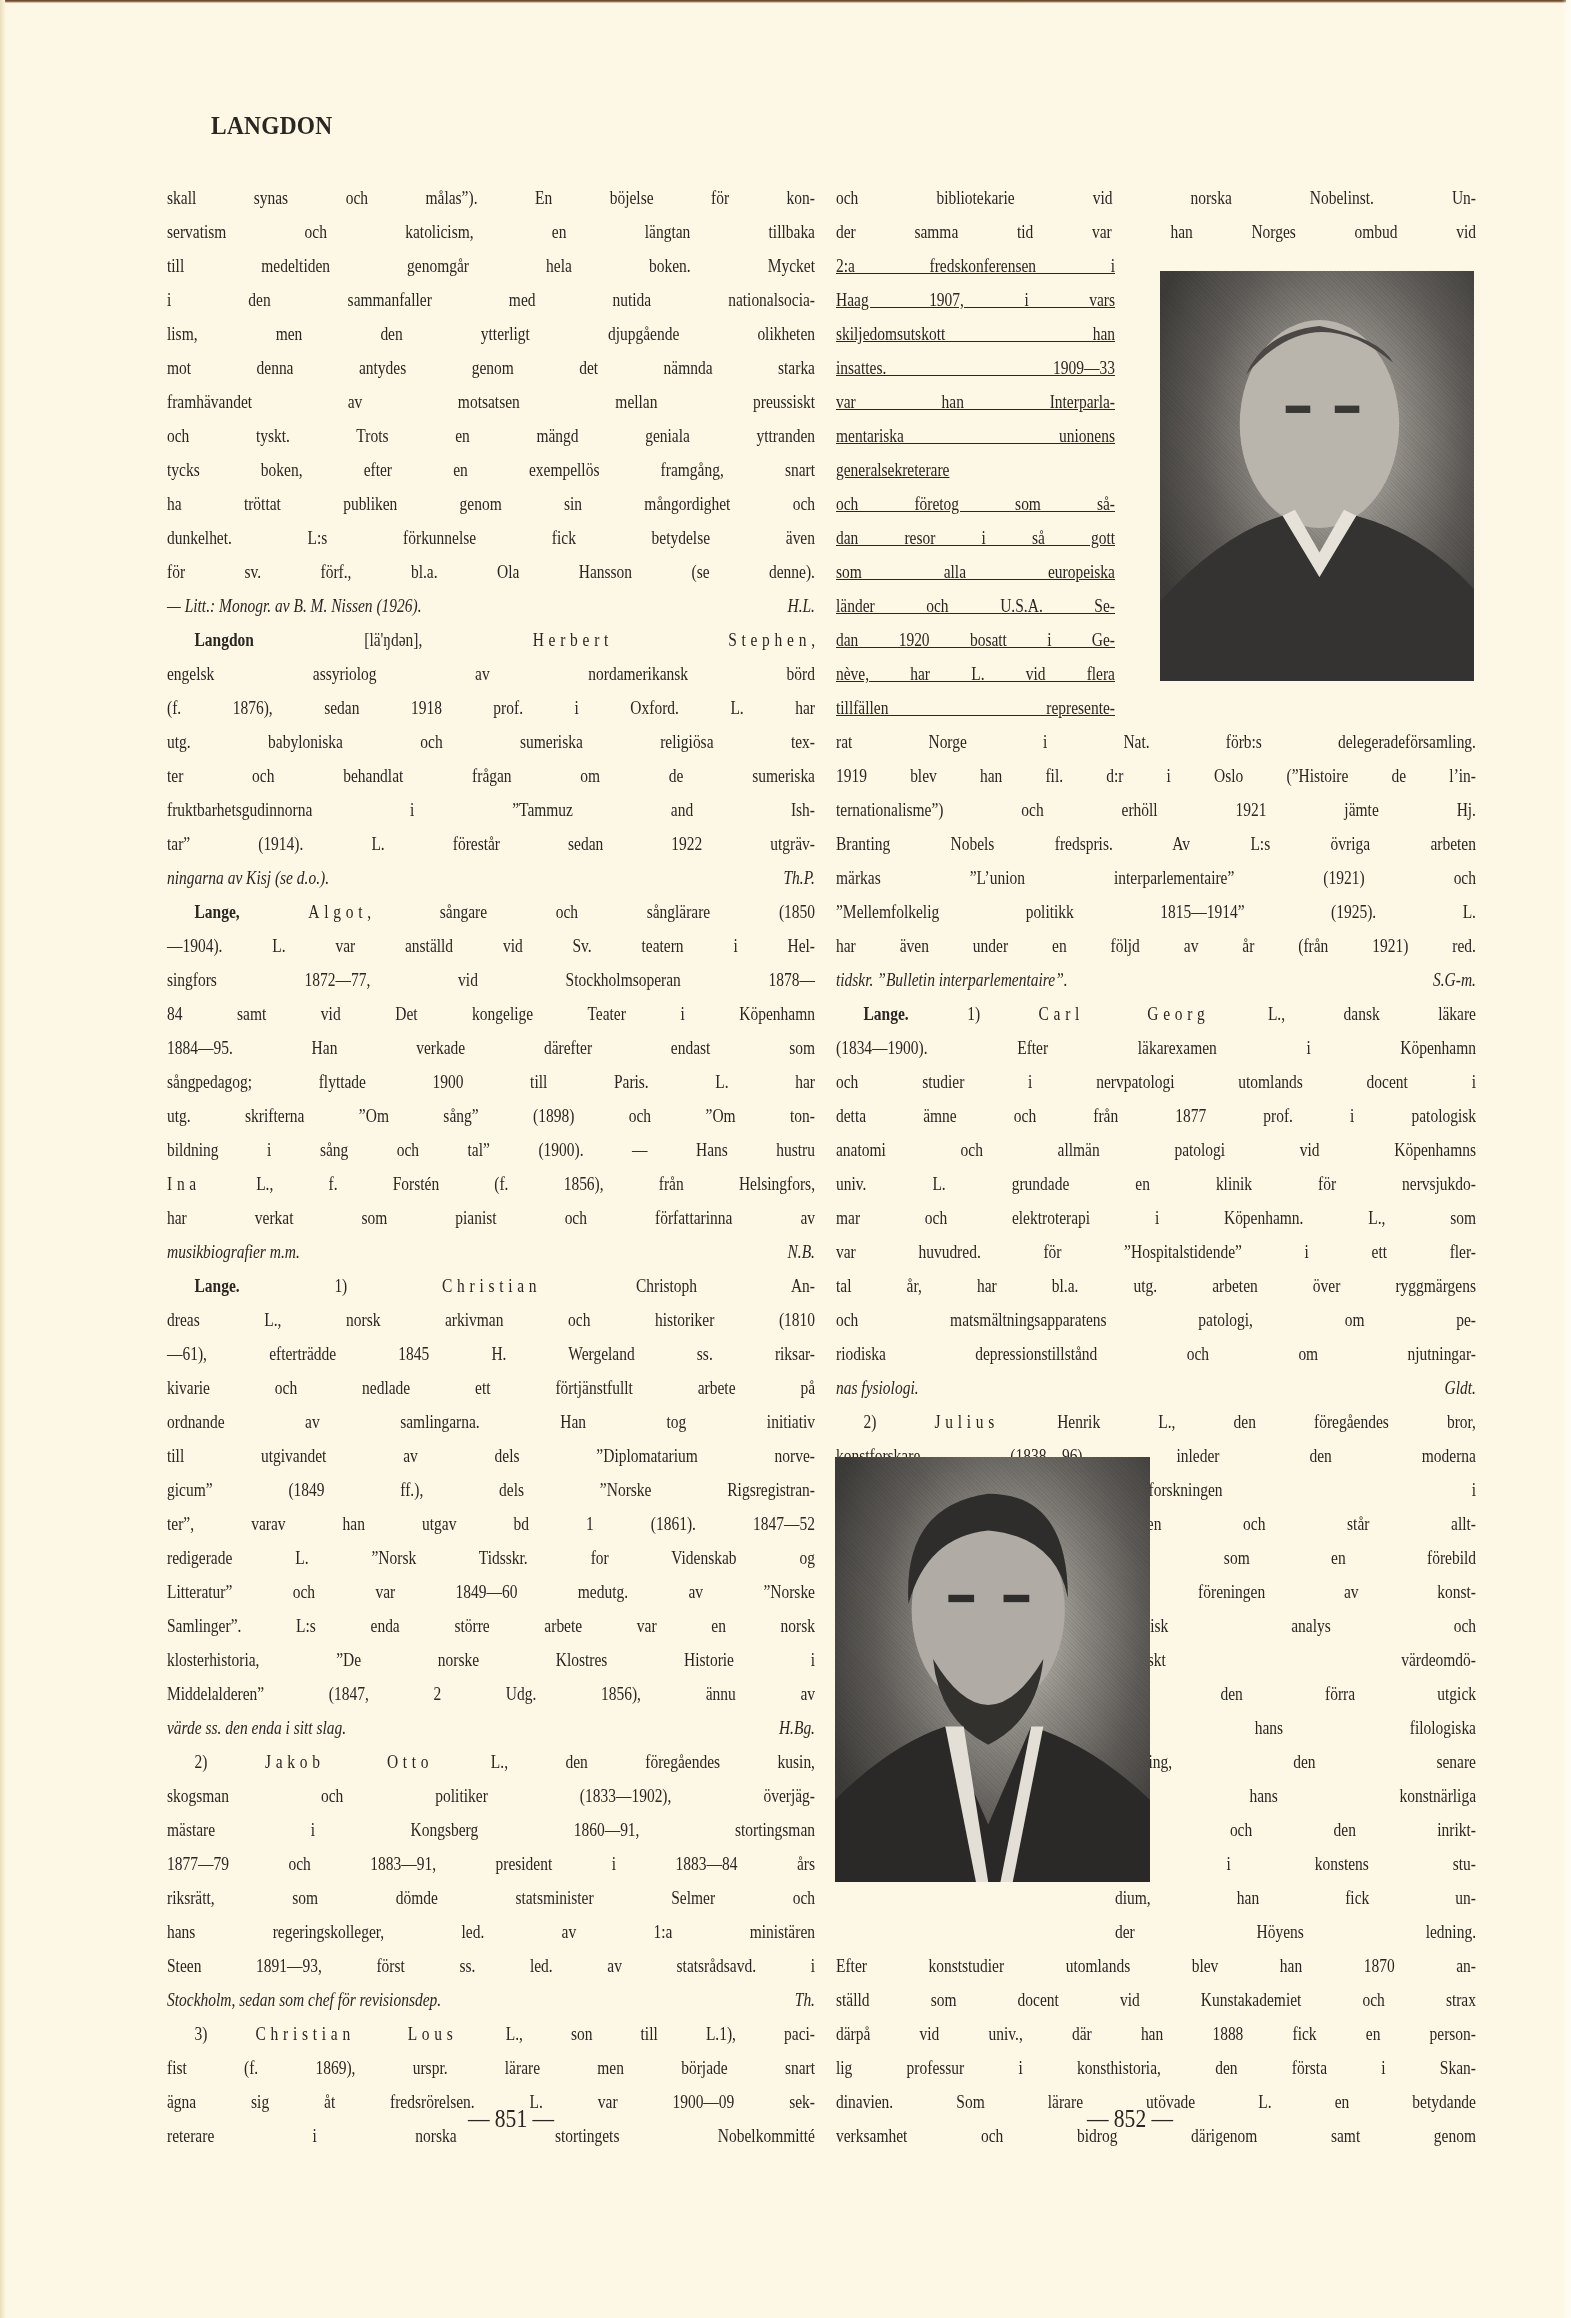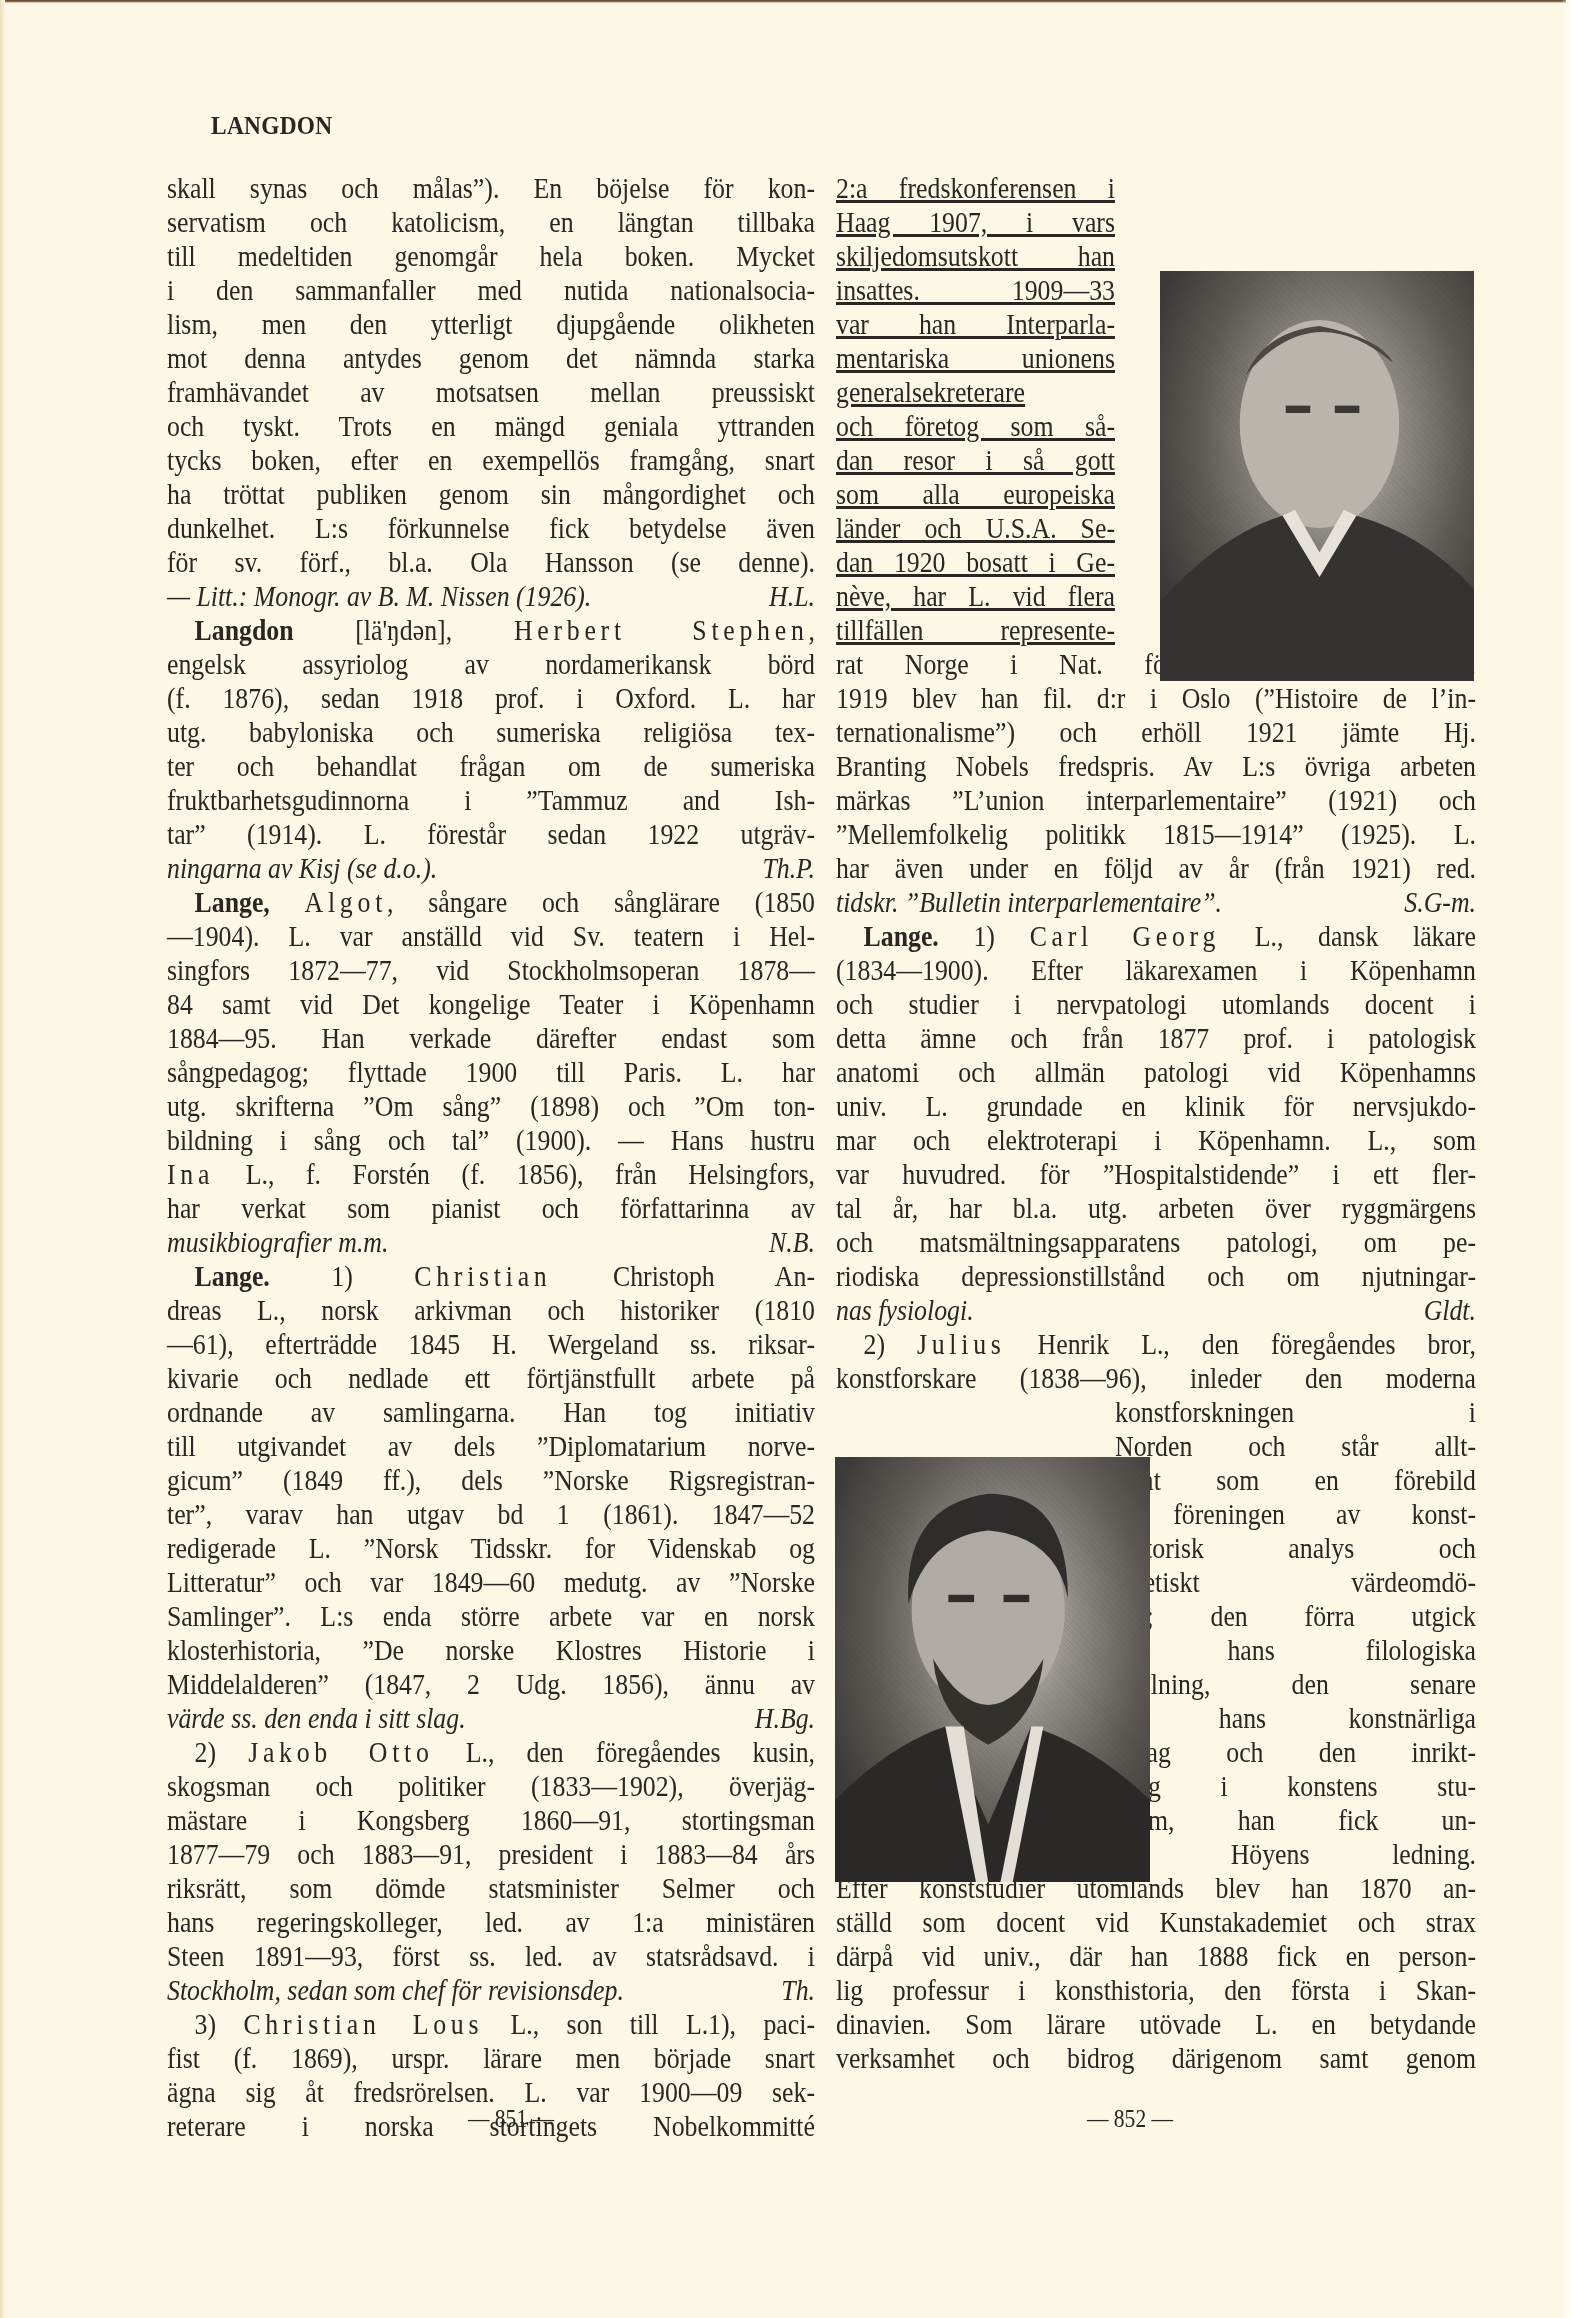--- a/index.html
+++ b/index.html
@@ -23,22 +23,22 @@
     position: absolute; right: 0; top: 0; bottom: 0; width: 8.6px;
     background: linear-gradient(270deg, #fffdf5, transparent);
   }
   .running-head {
     position: absolute; left: 211px; top: 111px;
     font-family: "Liberation Serif", serif;
     font-weight: bold; font-size: 26px; letter-spacing: 0.3px;
     transform: scaleX(0.9); transform-origin: left top;
   }
   .column {
-    position: absolute; top: 171px;
-    font-size: 30px; line-height: 34px;
+    position: absolute; top: 181px;
+    font-size: 18px; line-height: 34px;
   }
   .col-left { left: 167px; width: 648px; }
   .col-right { left: 836px; width: 640px; }
   .line {
     display: block; white-space: nowrap;
     text-align: justify; text-align-last: justify;
     height: 34px;
     transform: scaleX(0.86); transform-origin: left center;
     width: calc(100% / 0.86);
   }
@@ -157,20 +157,24 @@
         <span class="sig">Th.</span>
       </span>
     </span>
     <span class="line indent">3) <span class="spaced">Christian Lous</span> L., son till L.1), paci-</span>
     <span class="line">fist (f. 1869), urspr. lärare men började snart</span>
     <span class="line">ägna sig åt fredsrörelsen. L. var 1900—09 sek-</span>
     <span class="line">reterare i norska stortingets Nobelkommitté</span>
   </div>
 
 <div class="column col-right" id="col-right">
+  <div id="rc-top">
+      <span class="line">och bibliotekarie vid norska Nobelinst. Un-</span>
+      <span class="line">der samma tid var han Norges ombud vid</span>
+    </div>
   <div class="narrow-block" id="rc-p1">
       <span class="line">2:a fredskonferensen i</span>
       <span class="line">Haag 1907, i vars</span>
       <span class="line">skiljedomsutskott han</span>
       <span class="line">insattes. 1909—33</span>
       <span class="line">var han Interparla-</span>
       <span class="line">mentariska unionens</span>
       <span class="line">generalsekreterare</span>
       <span class="line">och företog som så-</span>
       <span class="line">dan resor i så gott</span>

